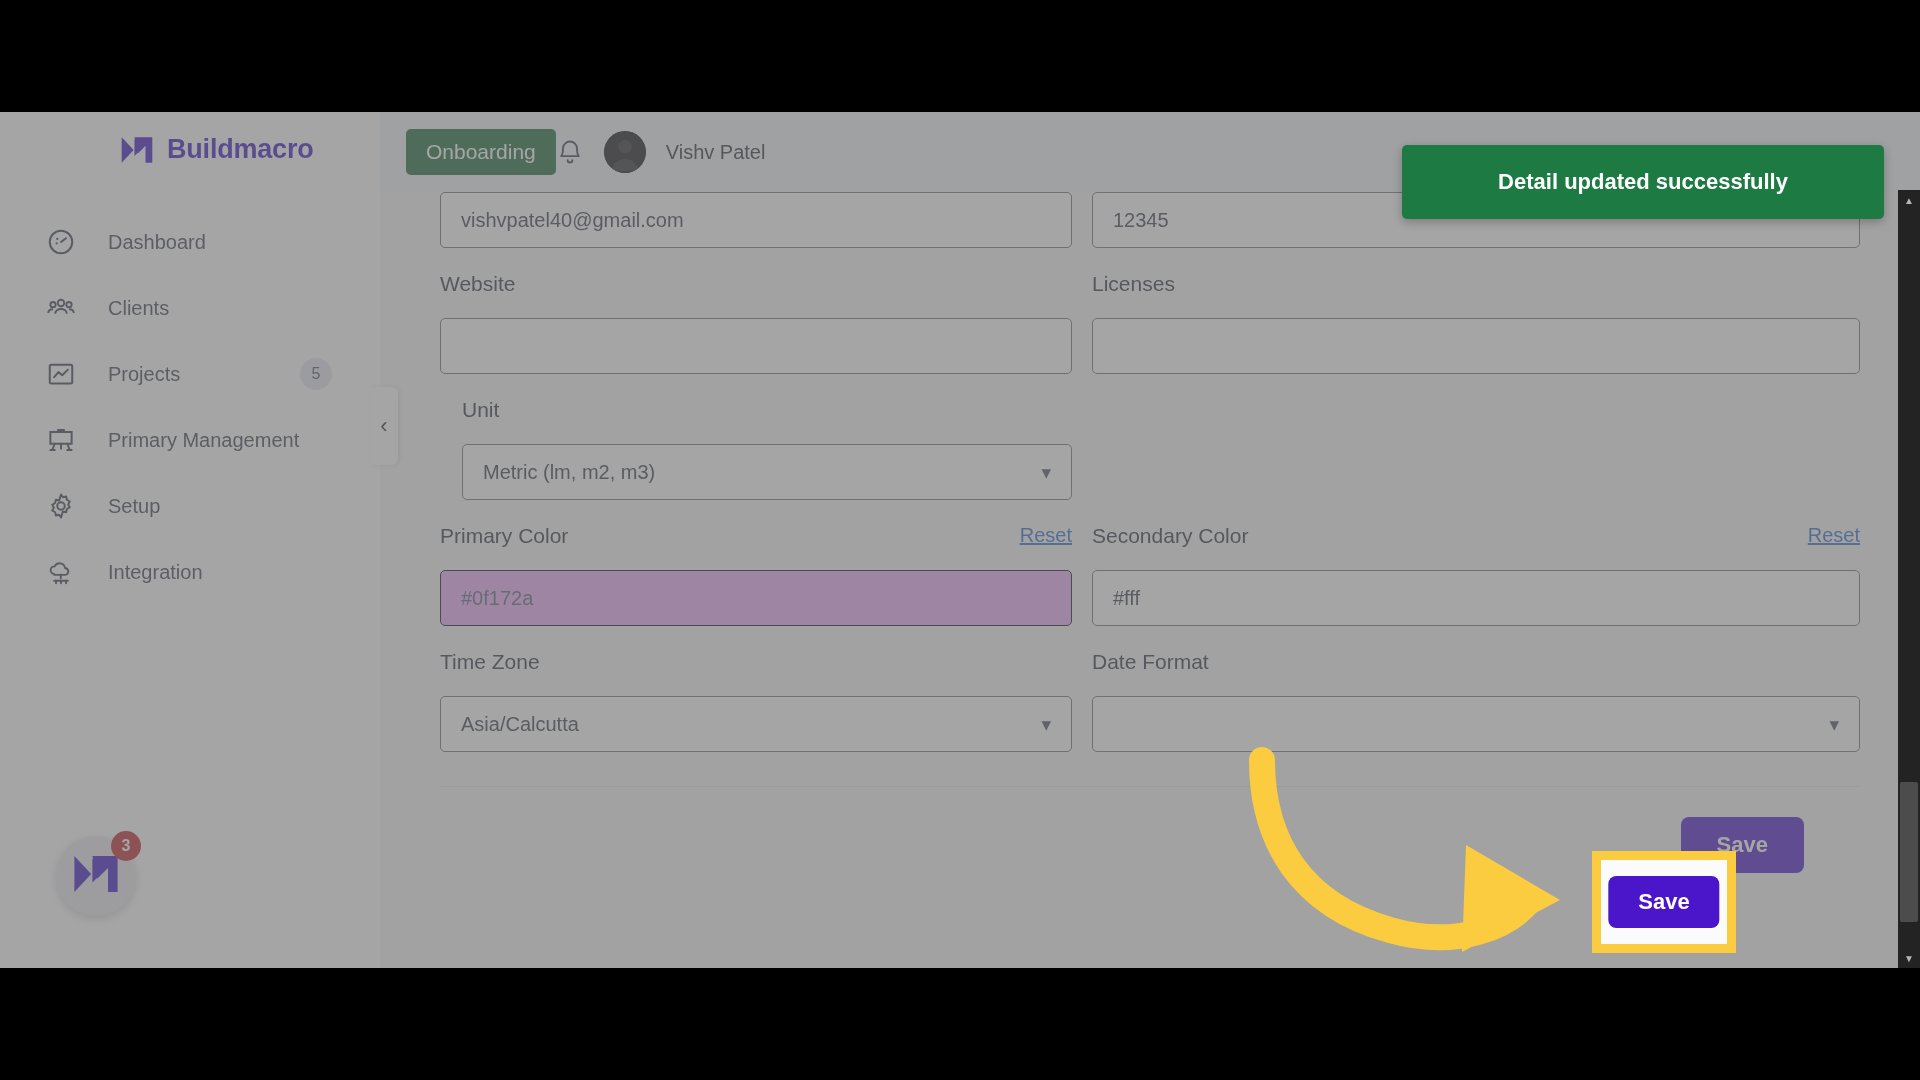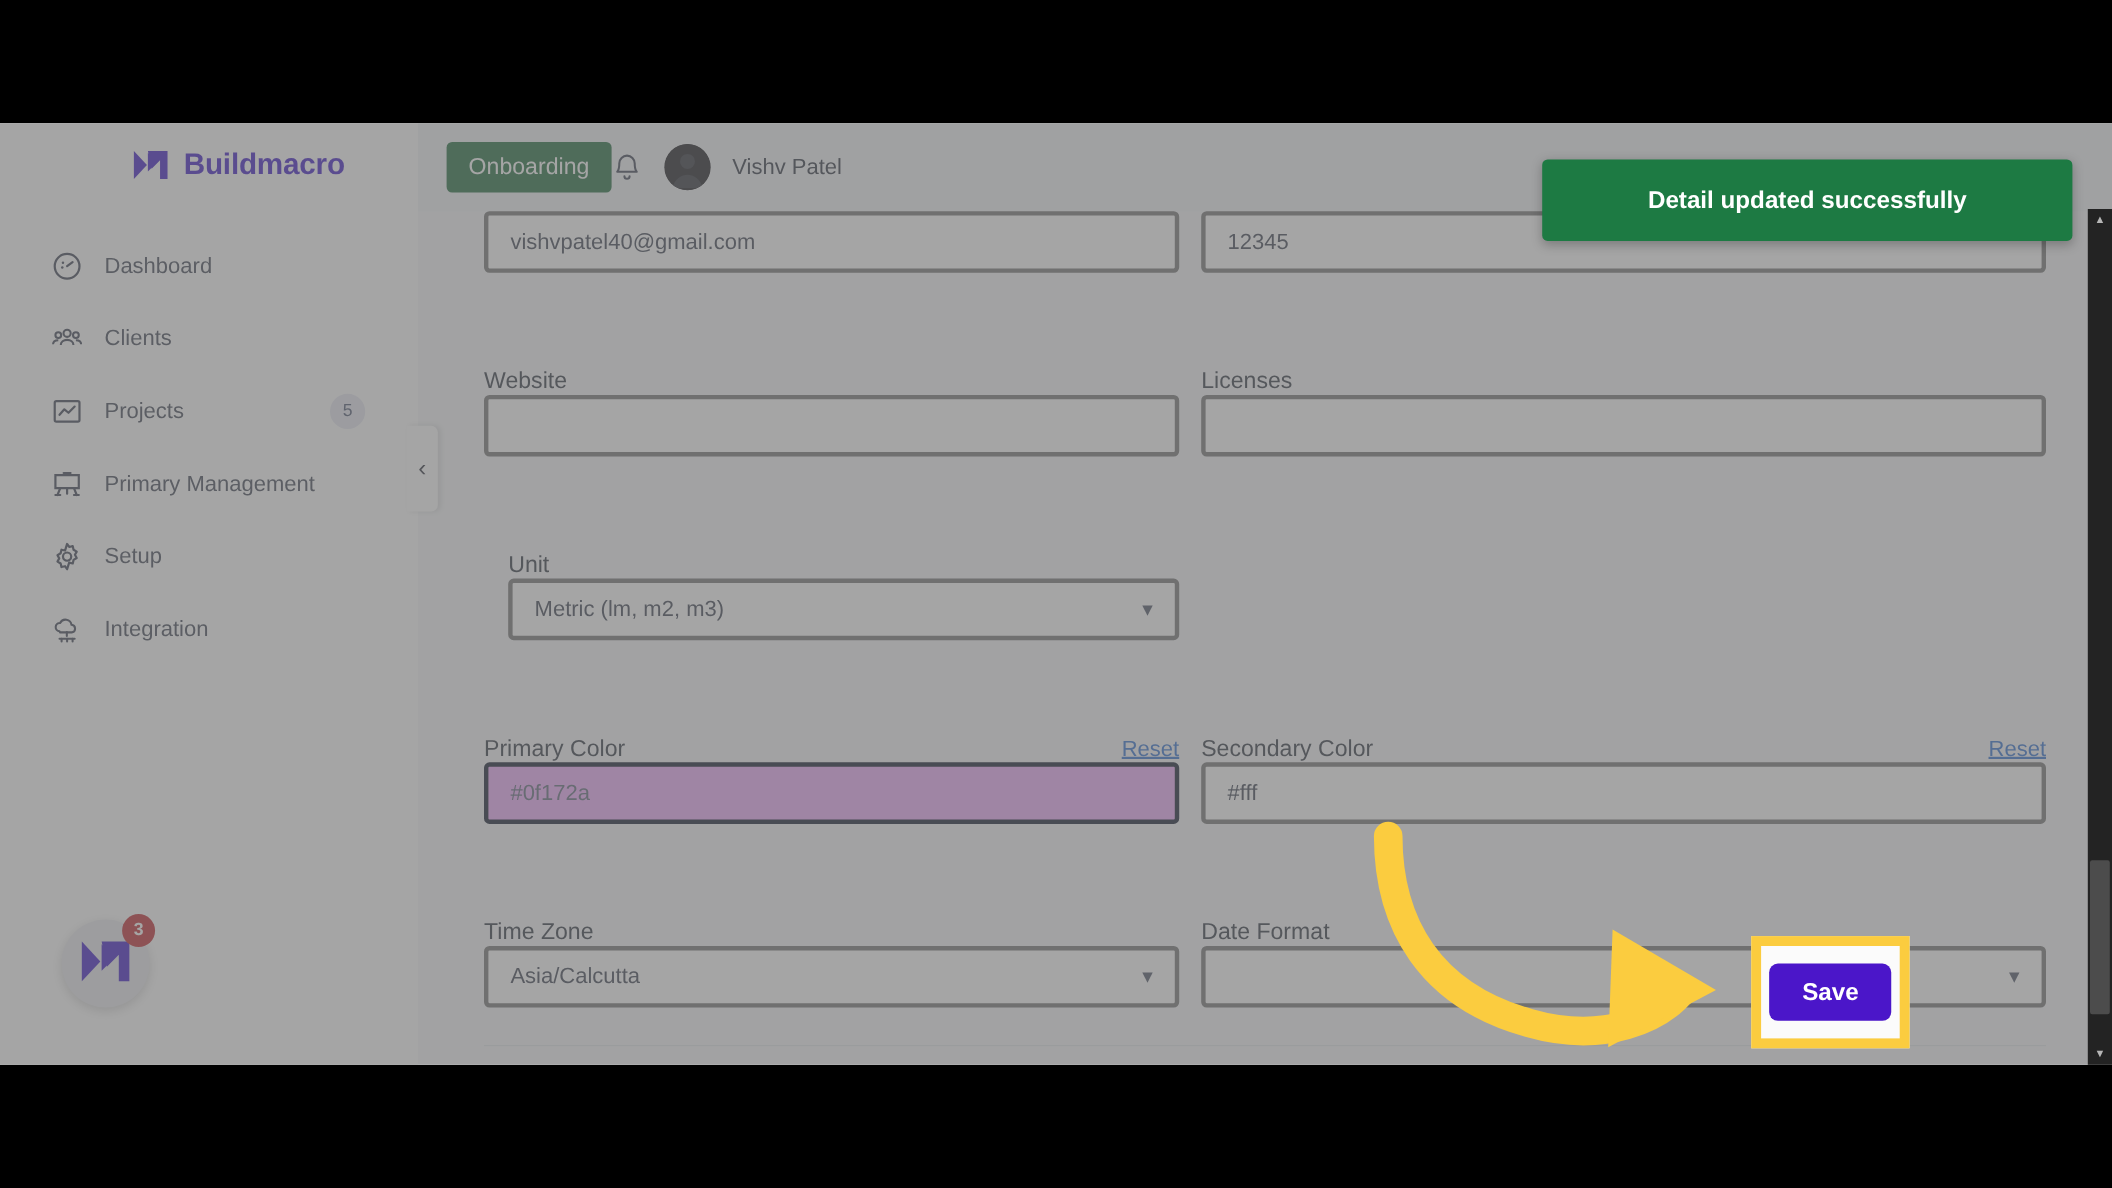--- a/index.html
+++ b/index.html
@@ -50,21 +50,21 @@
   .brand-mark { width: 34px; height: 30px; flex: none; }
   .brand-text {
     font-size: 27px; font-weight: bold;
     color: #3b17c4; letter-spacing: -0.2px;
   }
 
   .nav { margin-top: 44px; }
   .nav-item {
     display: flex; align-items: center;
     height: 66px; padding-left: 46px;
-    gap: 19px; cursor: pointer; position: relative;
+    gap: 32px; cursor: pointer; position: relative;
   }
   .nav-icon { width: 30px; height: 30px; flex: none; color: #3a4152; }
   .nav-label { font-size: 20px; color: #3f4655; white-space: nowrap; }
   .nav-badge {
     position: absolute; left: 300px;
     width: 32px; height: 32px; border-radius: 50%;
     background: #e6e8f2; color: #4b5570;
     font-size: 16px; display: flex;
     align-items: center; justify-content: center;
   }
@@ -141,33 +141,32 @@
   }
 
   .grid {
     display: grid;
     grid-template-columns: 632px 1fr;
     column-gap: 20px;
   }
 
   .field { margin-bottom: 0; }
   .flabel-row {
-    display: flex; align-items: flex-end;
+    display: flex; align-items: flex-start;
     justify-content: space-between;
     height: 46px;
-    margin-top: 41px;
   }
   .flabel { font-size: 21px; color: #2f3541; }
   .freset {
     font-size: 20px; color: #2f6fd0; cursor: pointer; text-decoration: underline;
   }
   .control {
     height: 56px; width: 100%;
     background: #ffffff;
-    border: 4px solid #737373;
+    border: 1px solid #737373;
     border-radius: 5px;
     display: flex; align-items: center;
     padding: 0 20px;
     font-size: 20px; color: #3a4150;
   }
   .control.dark {
     background: #f0abfc;
     border-color: #0f172a;
     color: #60697d;
   }

